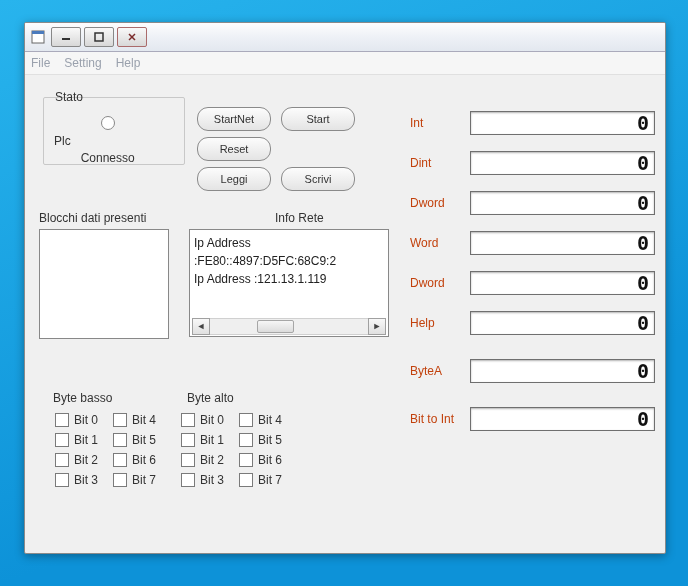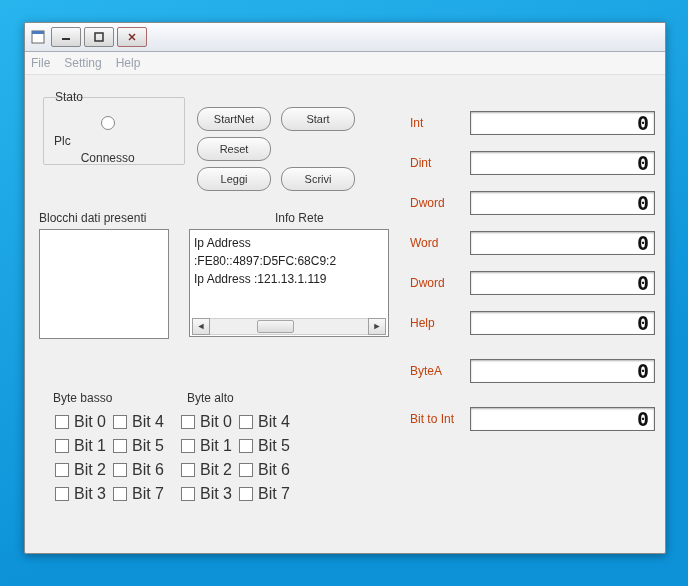--- a/index.html
+++ b/index.html
@@ -31,21 +31,21 @@
   .info-lines { position:absolute; left:4px; top:4px; right:4px; }
   .scrollbar { position:absolute; left:2px; right:2px; bottom:2px; height:15px; display:flex; align-items:center; }
   .sb-btn { width:16px; height:15px; border:1px solid #a0a0a0; background:linear-gradient(#f8f8f8,#e0e0e0); display:flex; align-items:center; justify-content:center; font-size:9px; color:#444; }
   .sb-track { flex:1; height:15px; background:#efefef; border-top:1px solid #d0d0d0; border-bottom:1px solid #d0d0d0; position:relative; }
   .sb-thumb { position:absolute; left:30%; top:1px; width:22%; height:11px; background:linear-gradient(#f6f6f6,#dcdcdc); border:1px solid #a6a6a6; border-radius:2px; }
 
   .val-row { position:absolute; display:flex; align-items:center; width:245px; }
   .val-lbl { width:60px; text-align:left; font-size:12px; color:#c2410c; }
   .val-out { flex:1; height:22px; border:1px solid #6f6f6f; background:#fff; box-shadow:inset 0 1px 2px rgba(0,0,0,.3); font-family:"Consolas","Lucida Console",monospace; font-size:20px; font-weight:700; color:#111; text-align:right; padding:0 6px; line-height:22px; letter-spacing:-1px; }
 
-  .chk { display:flex; align-items:center; gap:5px; font-size:16px; color:#333; width:52px; }
+  .chk { display:flex; align-items:center; gap:5px; font-size:12px; color:#333; width:52px; }
   .chk .box { width:12px; height:12px; border:1px solid #7a7a7a; background:#fff; }
 </style>
 </head>
 <body>
 <div class="desktop">
 
 <div class="window">
   <div class="titlebar">
     <span class="icon">
       <svg width="14" height="14">

